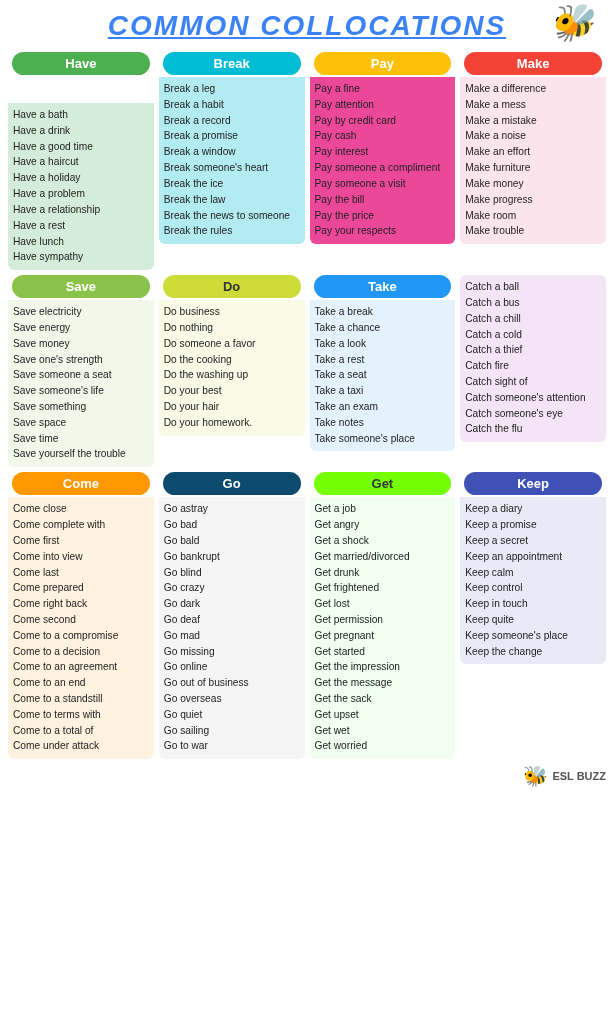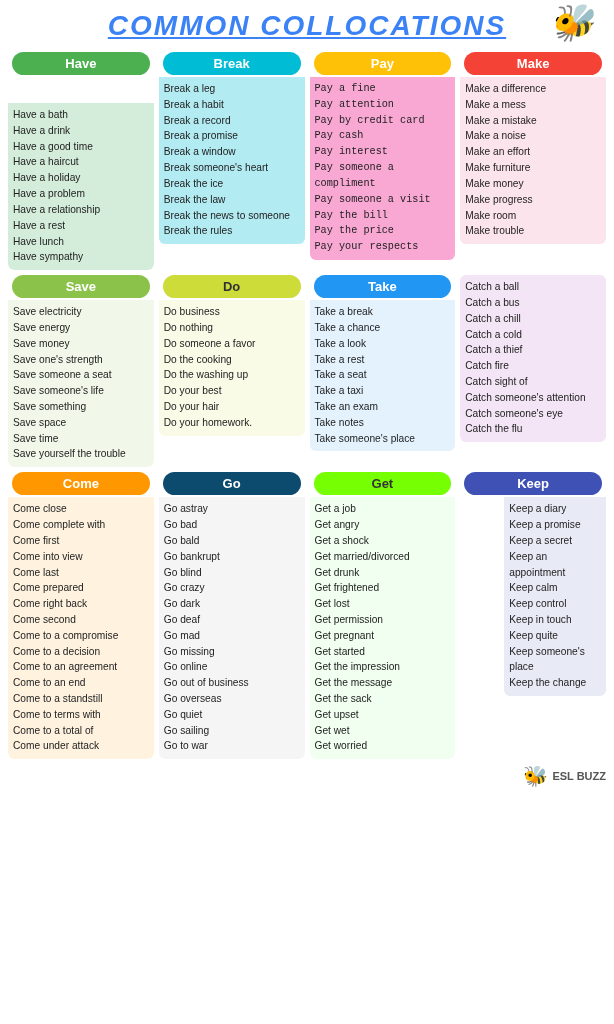--- a/index.html
+++ b/index.html
@@ -60,21 +60,21 @@
     }
 
     
     .have .section-header { background: #4caf50; }
     .have .section-body { background: #d4edda; margin-top: 28px; }
     
     .break .section-header { background: #00bcd4; }
     .break .section-body { background: #b2ebf2; }
     
     .pay .section-header { background: #ffc107; }
-    .pay .section-body { background: #f9a8d4; font-family: Liberation Mono, monospace; }
+    .pay .section-body { background: #ec4899; }
     
     .make .section-header { background: #f44336; }
     .make .section-body { background: #fce4ec; }
     
     .save .section-header { background: #8bc34a; }
     .save .section-body { background: #f1f8e9; }
     
     .do .section-header { background: #cddc39; color: #333; }
     .do .section-body { background: #f9fbe7; }
     
@@ -87,21 +87,21 @@
     .come .section-header { background: #ff9800; }
     .come .section-body { background: #fff3e0; }
     
     .go .section-header { background: #0c4a6e; }
     .go .section-body { background: #f5f5f5; }
     
     .get .section-header { background: #76ff03; color: #333; }
     .get .section-body { background: #f0fff0; }
     
     .keep .section-header { background: #3f51b5; }
-    .keep .section-body { background: #e8eaf6; margin-left: 44px; }
+    .keep .section-body { background: #e8eaf6; }
 
     .eslbuzz {
       text-align: right;
       margin-top: 5px;
       font-size: 11px;
       color: #555;
       font-weight: bold;
       display: flex;
       align-items: center;
       justify-content: flex-end;

